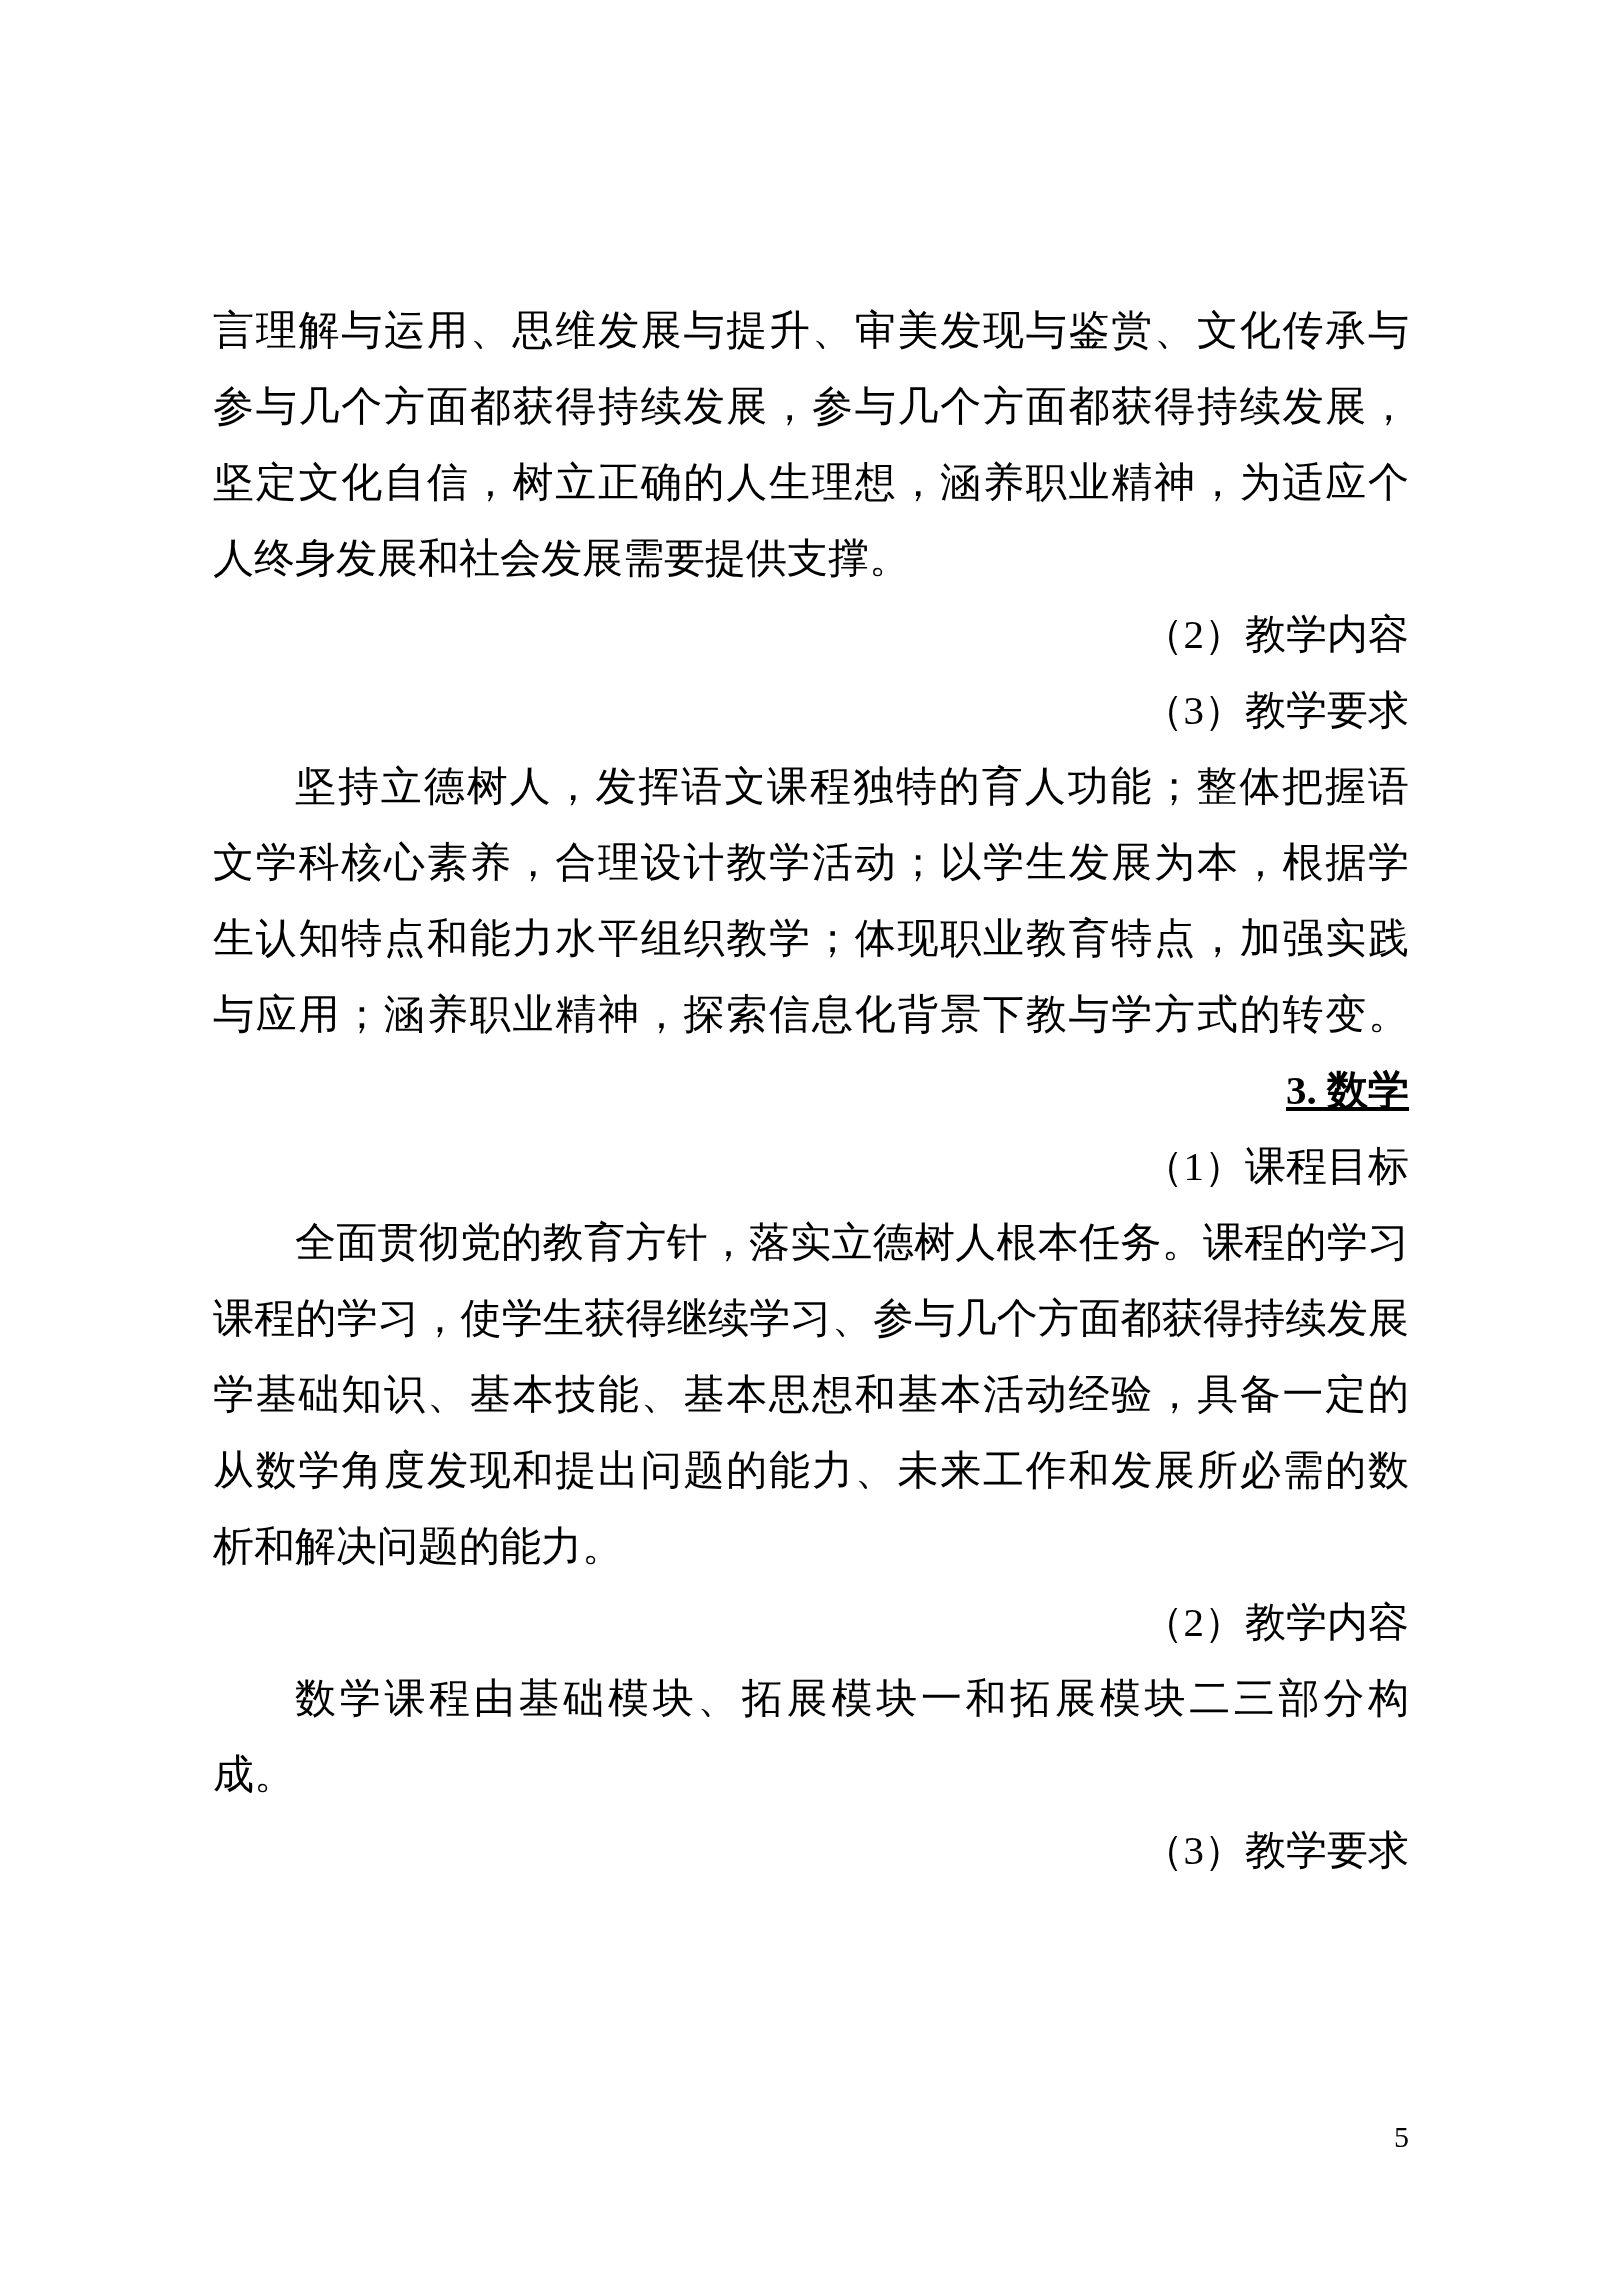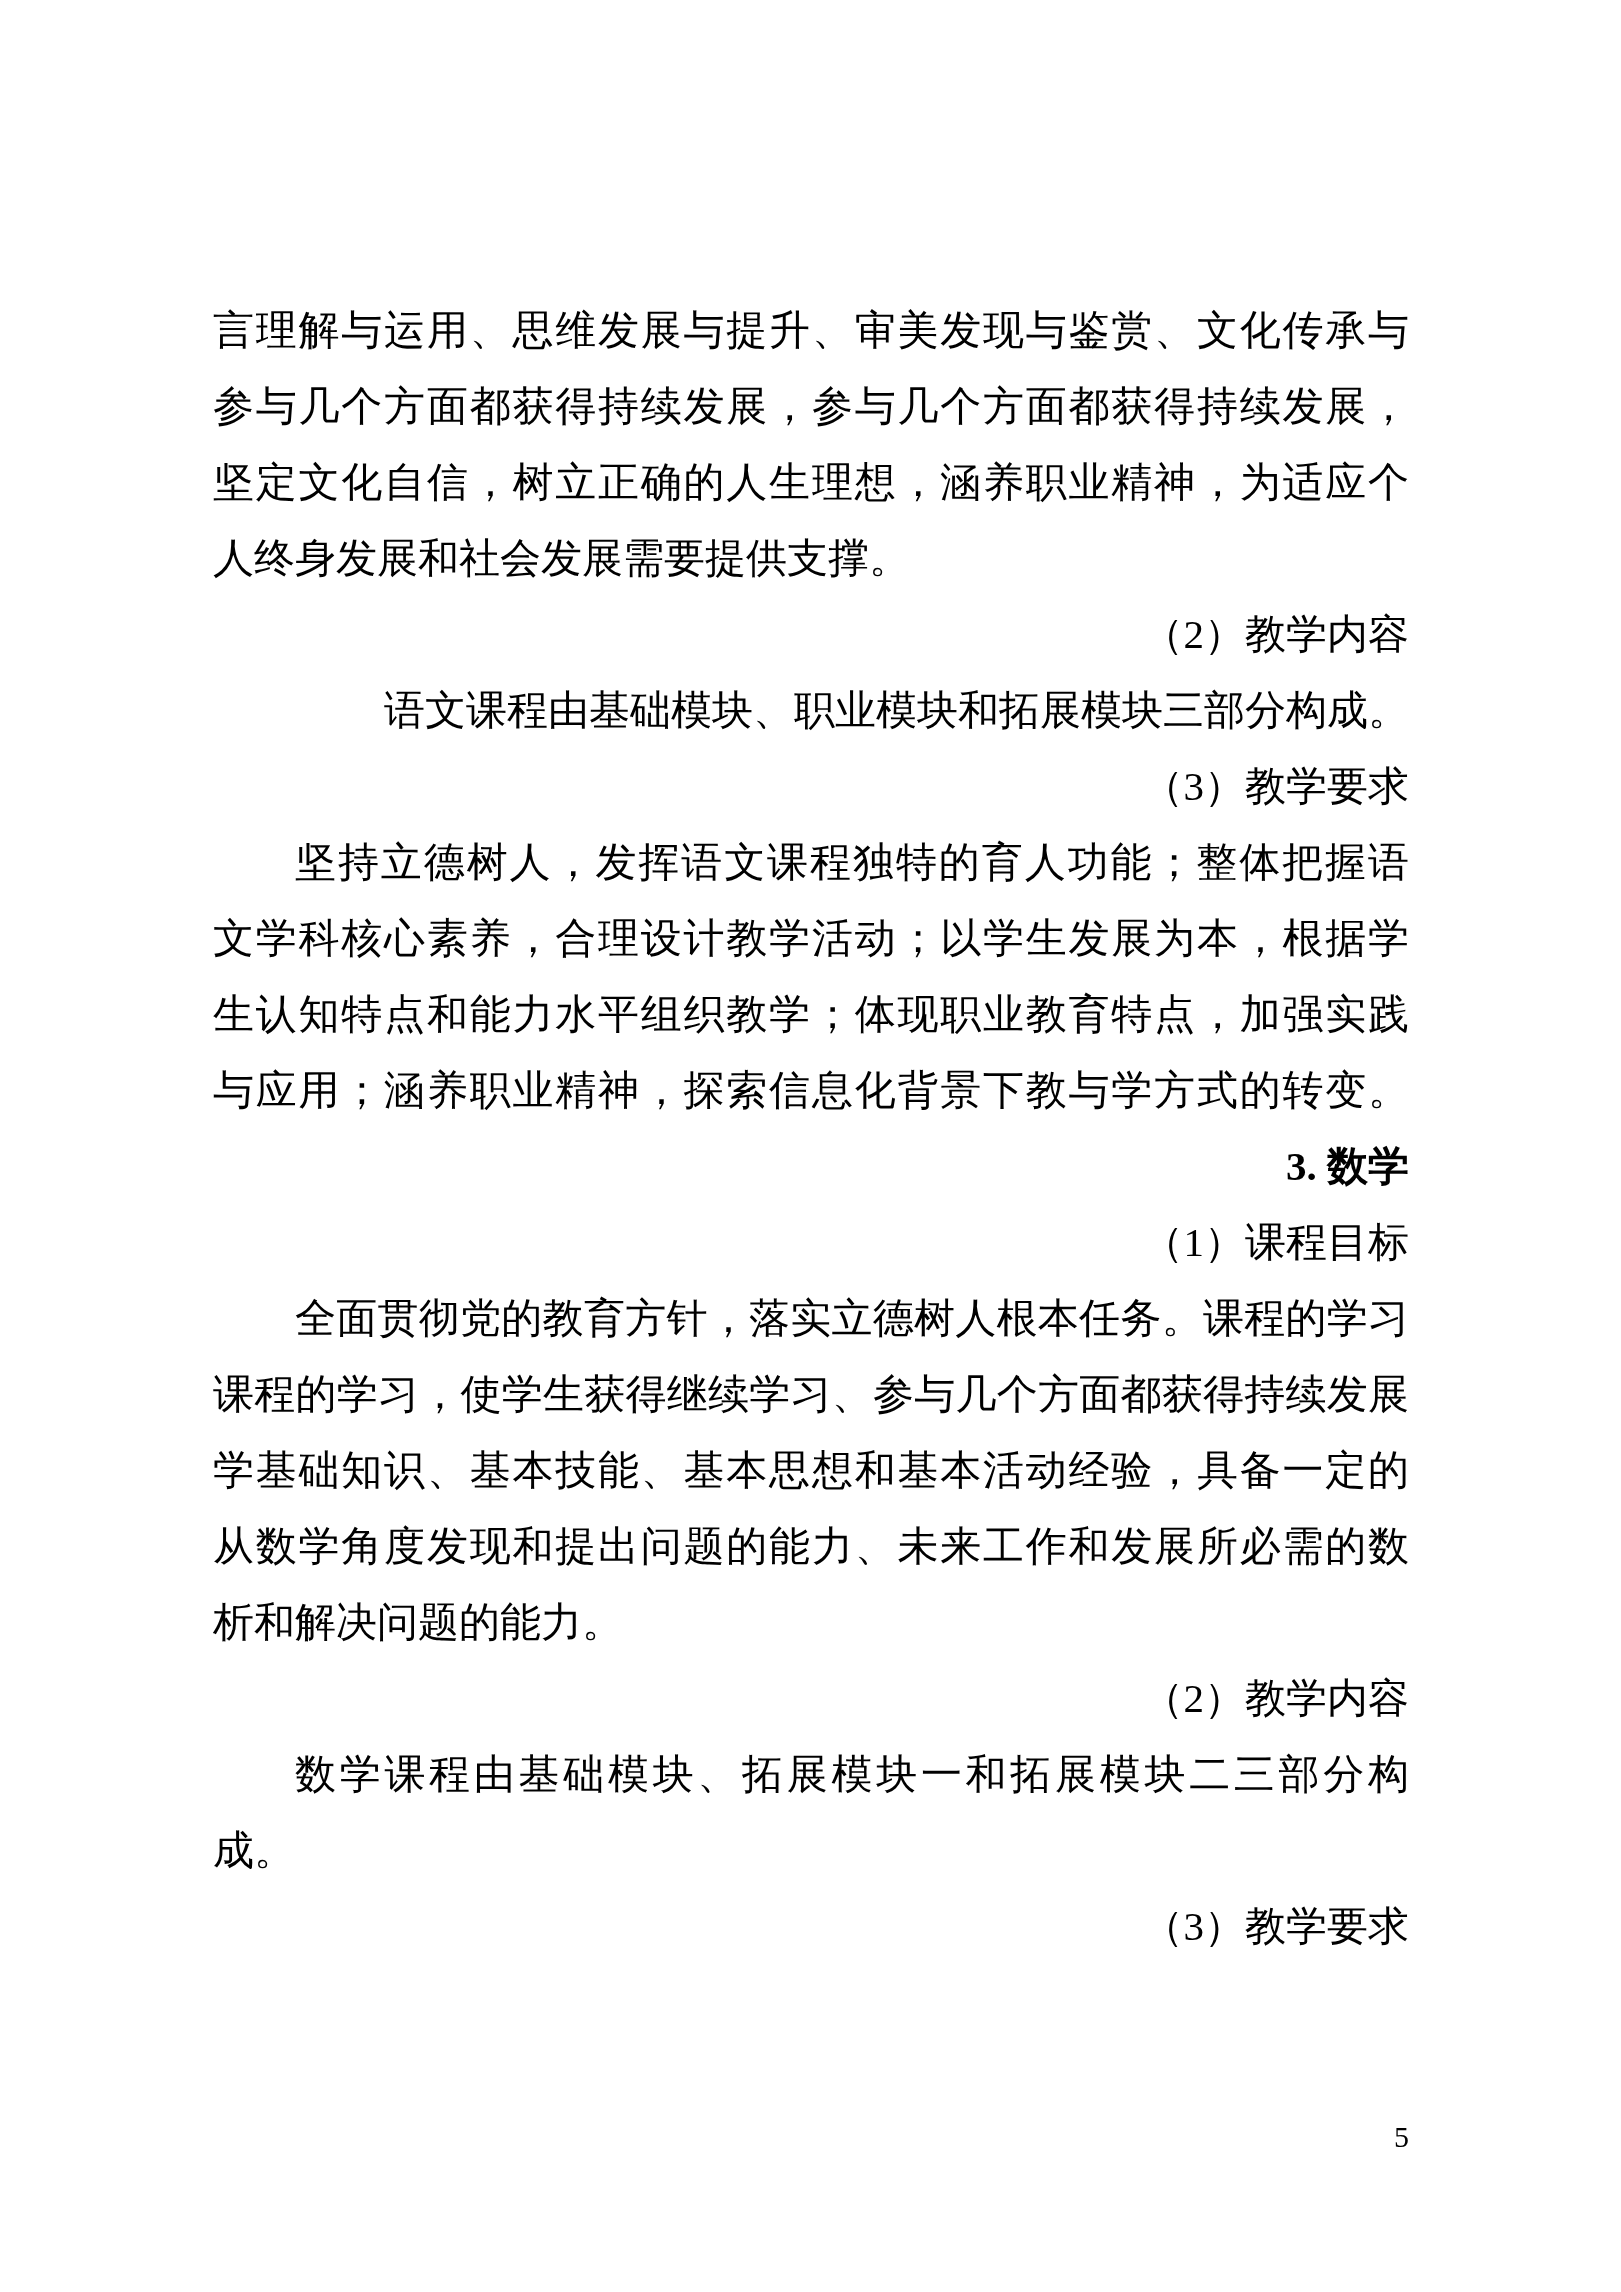--- a/index.html
+++ b/index.html
@@ -34,41 +34,41 @@
     text-indent: 2em;
     text-align: right;
   }
   .ln.j {
     text-align: justify;
     text-justify: inter-character;
     text-align-last: justify;
   }
   .ln.b {
     font-weight: bold;
+    text-decoration: underline;
   }
   .page-number {
     position: absolute;
     left: 1394px;
     top: 2117px;
     font-size: 30px;
     line-height: 39px;
     color: #000000;
   }
 </style>
 </head>
 <body>
 
 <div class="page">
   <div class="text-block">
     <div class="ln j">言理解与运用、思维发展与提升、审美发现与鉴赏、文化传承与</div>
     <div class="ln j">参与几个方面都获得持续发展，参与几个方面都获得持续发展，</div>
     <div class="ln j">坚定文化自信，树立正确的人生理想，涵养职业精神，为适应个</div>
     <div class="ln">人终身发展和社会发展需要提供支撑。</div>
     <div class="ln i">（2）教学内容</div>
-    <div class="ln i">语文课程由基础模块、职业模块和拓展模块三部分构成。</div>
     <div class="ln i">（3）教学要求</div>
     <div class="ln i j">坚持立德树人，发挥语文课程独特的育人功能；整体把握语</div>
     <div class="ln j">文学科核心素养，合理设计教学活动；以学生发展为本，根据学</div>
     <div class="ln j">生认知特点和能力水平组织教学；体现职业教育特点，加强实践</div>
     <div class="ln j">与应用；涵养职业精神，探索信息化背景下教与学方式的转变。</div>
     <div class="ln i b">3. 数学</div>
     <div class="ln i">（1）课程目标</div>
     <div class="ln i j">全面贯彻党的教育方针，落实立德树人根本任务。课程的学习</div>
     <div class="ln j">课程的学习，使学生获得继续学习、参与几个方面都获得持续发展</div>
     <div class="ln j">学基础知识、基本技能、基本思想和基本活动经验，具备一定的</div>

